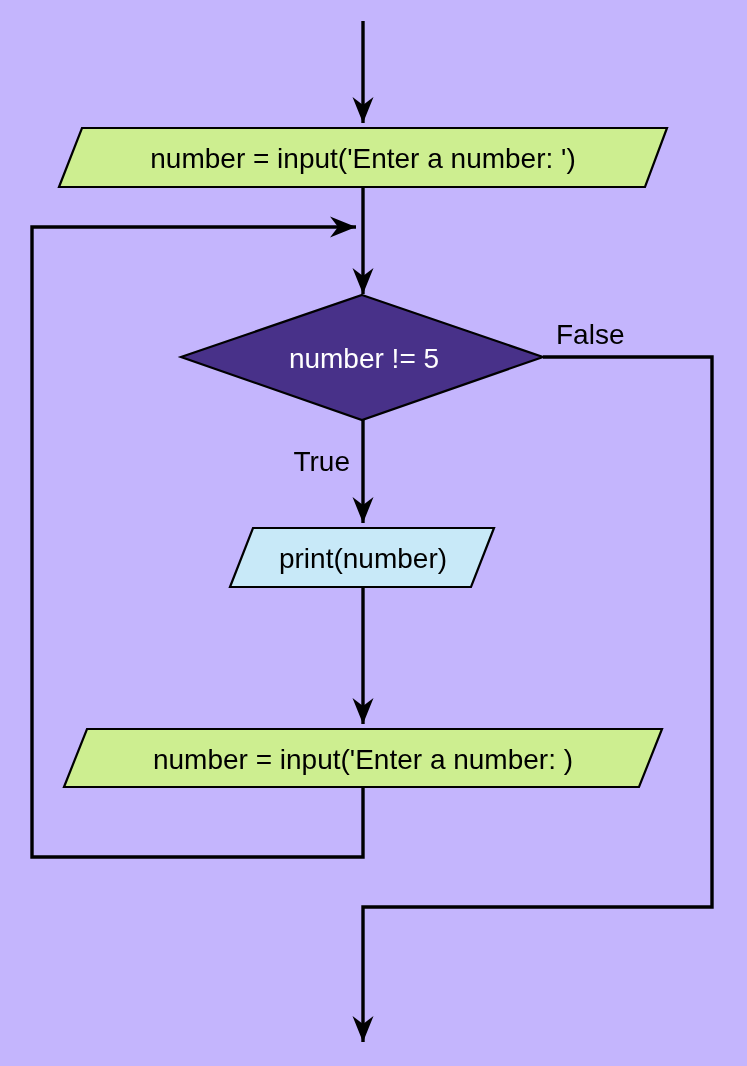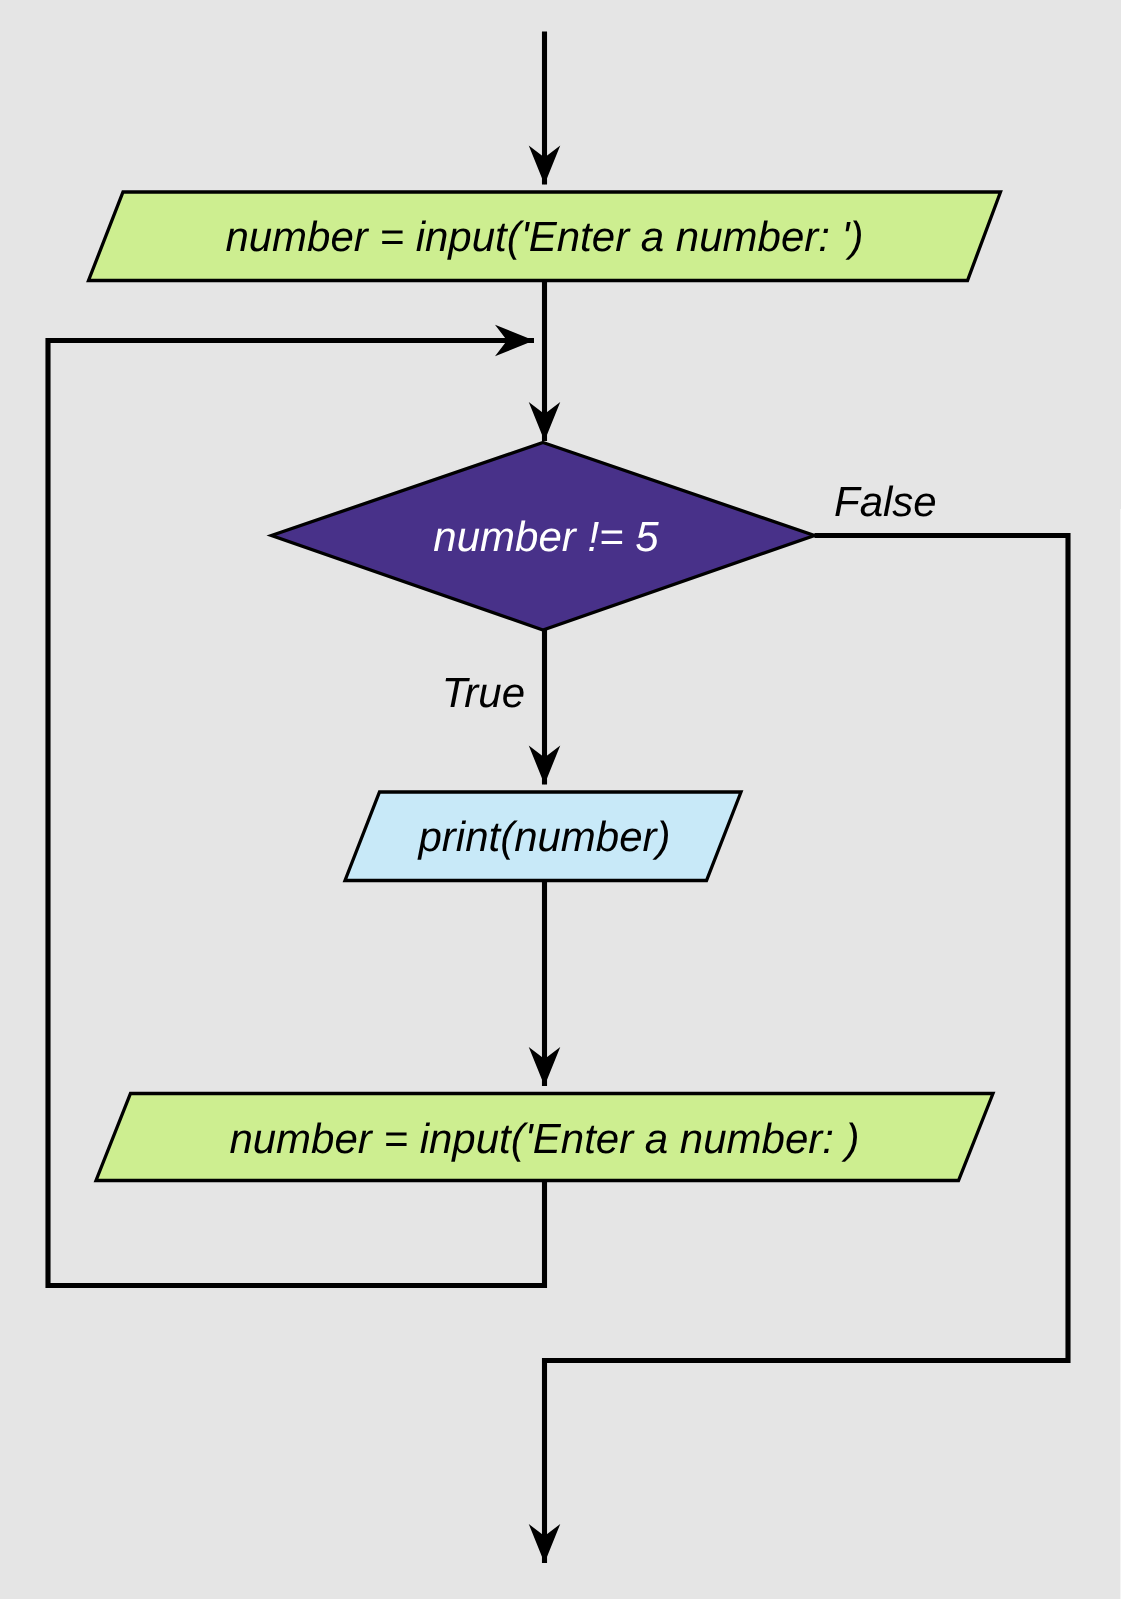--- a/index.html
+++ b/index.html
@@ -4,22 +4,21 @@
 <style>
   html, body {
     margin: 0;
     padding: 0;
     background: #ffffff;
   }
   .canvas {
     width: 747px;
     height: 1066px;
     position: relative;
-    background: #e5e5e5;
-    font-style: italic;
+    background: #c4b5fd;
   }
   svg { display: block; }
   .edge {
     fill: none;
     stroke: #000000;
     stroke-width: 3.4;
   }
   .shape {
     stroke: #000000;
     stroke-width: 2.2;

